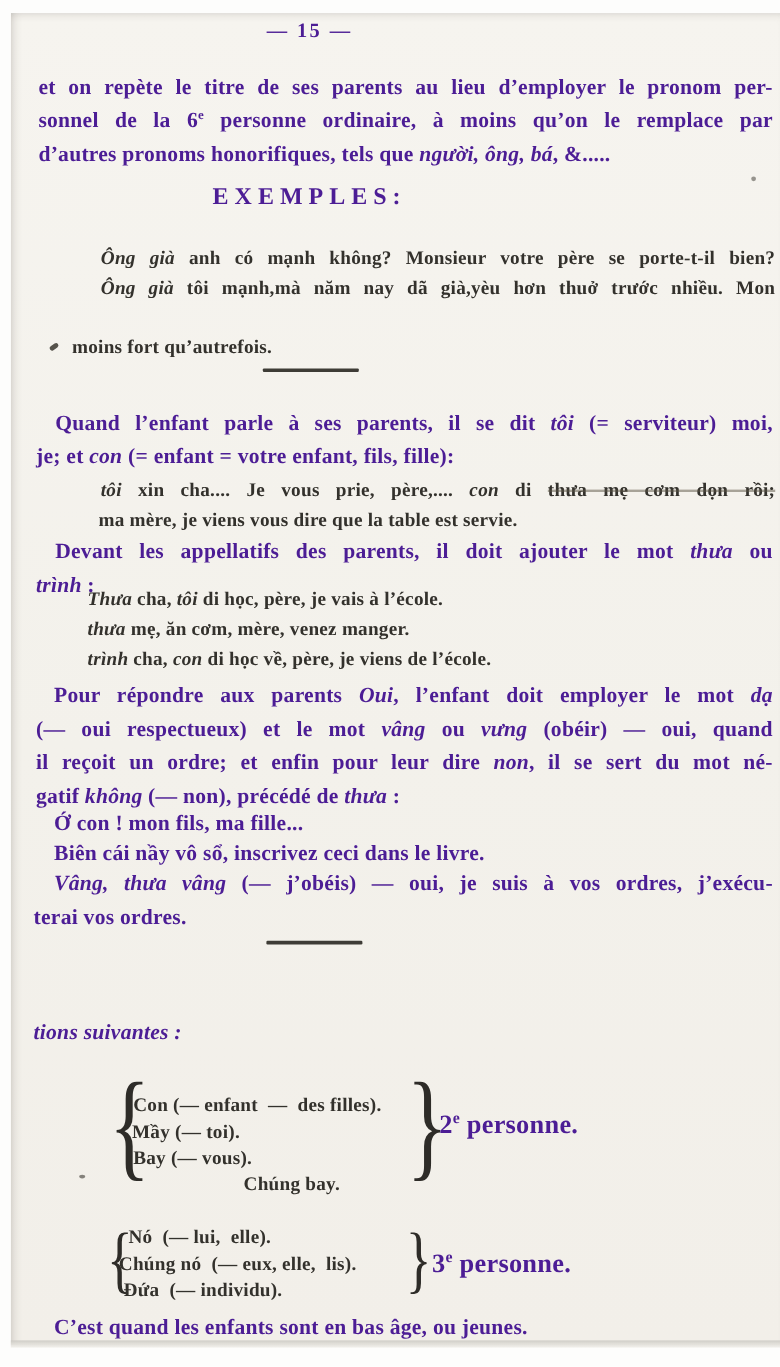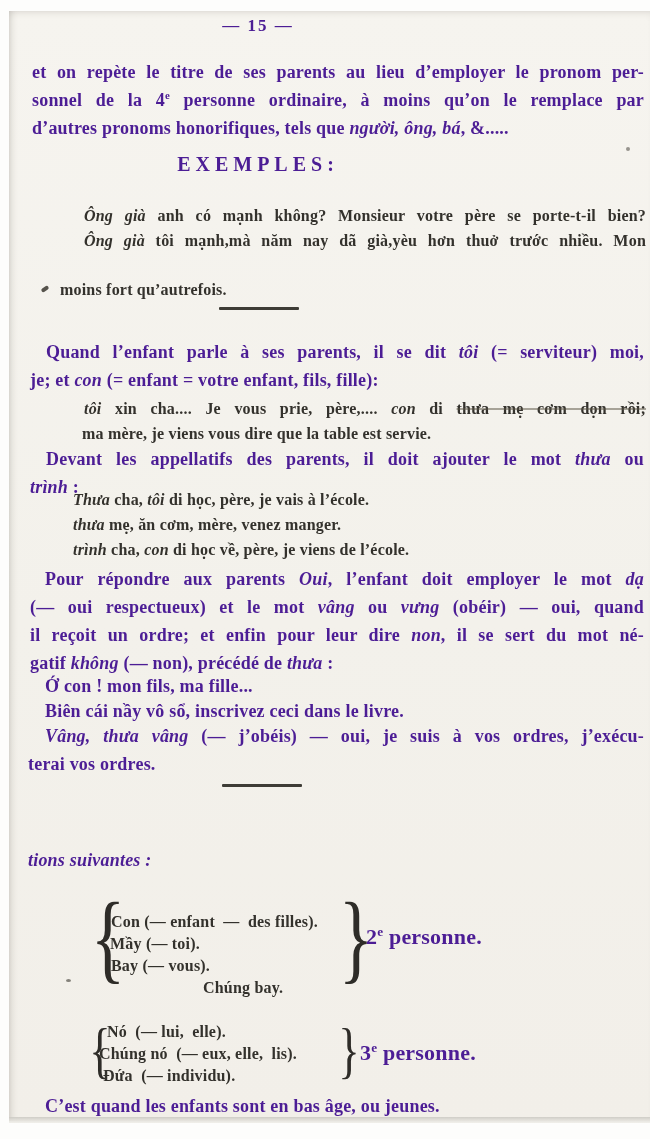--- a/index.html
+++ b/index.html
@@ -44,21 +44,21 @@
 </style>
 </head>
 <body>
 
 <div id="scan">
   <div id="paper"></div>
 
   <div class="ln pageno" style="left:258px;top:16px;">— 15 —</div>
 
   <div class="ln main just" style="left:32px;top:58px;width:612px;"><span>et on repète le titre de ses parents au lieu d’employer le pronom per-</span></div>
-  <div class="ln main just" style="left:32px;top:86px;width:612px;"><span>sonnel de la 4</span><span class="sup">e</span><span> personne ordinaire, à moins qu’on le remplace par</span></div>
+  <div class="ln main just" style="left:32px;top:86px;width:612px;"><span>sonnel de la 6</span><span class="sup">e</span><span> personne ordinaire, à moins qu’on le remplace par</span></div>
   <div class="ln main" style="left:32px;top:114px;"><span>d’autres pronoms honorifiques, tels que </span><em>người, ông, bá</em><span>, &amp;.....</span></div>
 
   <div class="ln heading" style="left:258px;top:153px;">EXEMPLES:</div>
 
   <div class="ln ex just" style="left:84px;top:203px;width:562px;"><em>Ông già</em><span> anh có mạnh không? Monsieur votre père se porte-t-il bien?</span></div>
   <div class="ln ex just" style="left:84px;top:228px;width:562px;"><em>Ông già</em><span> tôi mạnh,mà năm nay dã già,yèu hơn thuở trước nhiều. Mon</span></div>
   <div class="ln ex" style="left:60px;top:277px;"><span>moins fort qu’autrefois.</span></div>
 
   <div class="speck dash" style="left:41px;top:287px;width:8px;height:4px;"></div>
   <div class="speck" style="left:626px;top:147px;width:4px;height:4px;opacity:.6;"></div>

